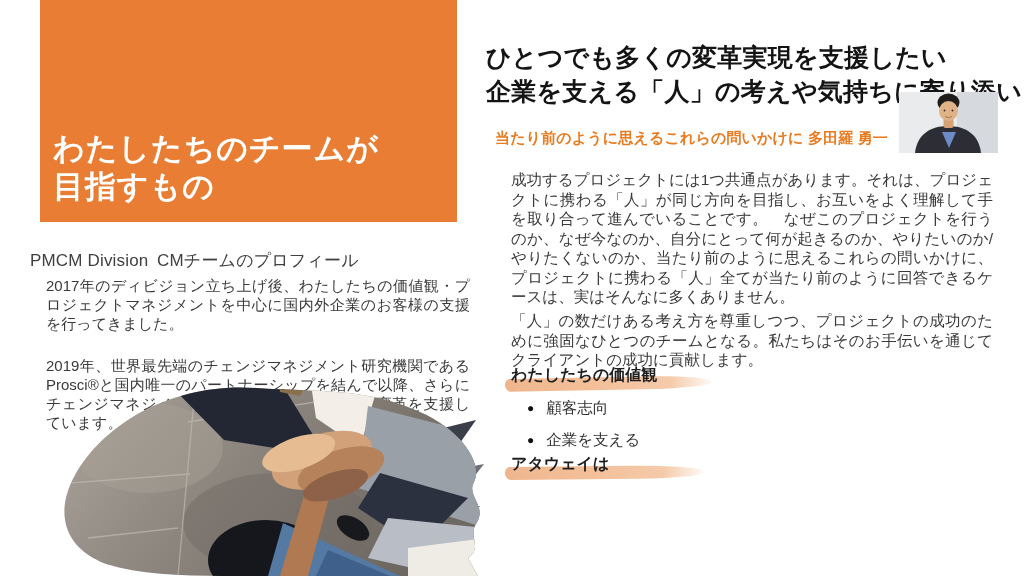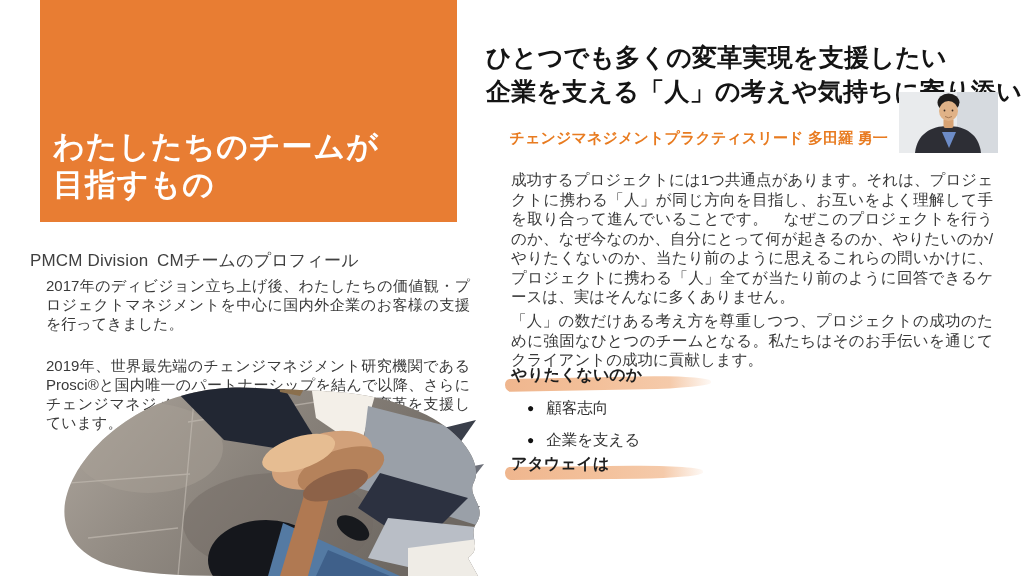--- a/index.html
+++ b/index.html
@@ -7,21 +7,21 @@
     position:relative;width:1024px;height:576px;background:#ffffff;overflow:hidden;
     font-family:"Liberation Sans","DejaVu Sans",sans-serif;color:#3a3a3a;
   }
   
   .banner{
     position:absolute;left:40px;top:0;width:417px;height:222px;background:#E87D33;
     box-sizing:border-box;display:flex;flex-direction:column;justify-content:flex-end;
     padding:0 10px 16px 13px;
   }
   .banner-line{
-    color:#ffffff;font-size:31px;font-weight:700;line-height:38px;letter-spacing:0.03em;font-family:Liberation Mono, monospace;
+    color:#ffffff;font-size:31px;font-weight:700;line-height:38px;letter-spacing:0.03em;
   }
   .profile-heading{
     position:absolute;left:30px;top:249px;font-size:17px;font-weight:400;color:#404040;
     letter-spacing:0.01em;
   }
   .left-para{
     position:absolute;left:46px;width:424px;font-size:15px;line-height:19px;color:#3a3a3a;
     text-align:justify;
   }
   .left-para.p1{top:276px;}
@@ -134,21 +134,21 @@
         </g>
       </g>
     </svg>
   </div>
 
   <div class="headline">
     <div>ひとつでも多くの変革実現を支援したい</div>
     <div>企業を支える「人」の考えや気持ちに寄り添い</div>
   </div>
 
-  <div class="lead-title">チェンジマネジメントプラクティスリード 多田羅 勇一</div>
+  <div class="lead-title">当たり前のように思えるこれらの問いかけに 多田羅 勇一</div>
 
   <div class="portrait" role="img" aria-label="多田羅 勇一の写真">
     <svg width="99" height="61" viewBox="0 0 99 61" xmlns="http://www.w3.org/2000/svg" aria-hidden="true">
       <rect width="99" height="61" fill="#e9ebed"></rect>
       <rect x="58" width="41" height="61" fill="#d6dadf"></rect>
       <path d="M16,61 C18,42 32,34 49,34 C66,34 80,42 82,61 Z" fill="#2d2e35"></path>
       <polygon points="43,40 57,40 50,56" fill="#6d8cc7"></polygon>
       <rect x="44.5" y="26" width="10" height="10" rx="2" fill="#d7a273"></rect>
       <ellipse cx="49.5" cy="10.5" rx="11" ry="9" fill="#1f1d1c"></ellipse>
       <ellipse cx="49.5" cy="19" rx="9.5" ry="10" fill="#e0b287"></ellipse>
@@ -156,21 +156,21 @@
       <circle cx="53.5" cy="18.5" r="0.9" fill="#3a2d25"></circle>
       <path d="M46,24.5 Q49.5,27 53,24.5" stroke="#9c6f4c" stroke-width="0.9" fill="none"></path>
     </svg>
   </div>
 
   <div class="rp p1">成功するプロジェクトには1つ共通点があります。それは、プロジェクトに携わる「人」が同じ方向を目指し、お互いをよく理解して手を取り合って進んでいることです。　なぜこのプロジェクトを行うのか、なぜ今なのか、自分にとって何が起きるのか、やりたいのか/やりたくないのか、当たり前のように思えるこれらの問いかけに、プロジェクトに携わる「人」全てが当たり前のように回答できるケースは、実はそんなに多くありません。</div>
   <div class="rp p2">「人」の数だけある考え方を尊重しつつ、プロジェクトの成功のために強固なひとつのチームとなる。私たちはそのお手伝いを通じてクライアントの成功に貢献します。</div>
 
   <div class="sub-heading values">
     <span class="brush"></span>
-    <span class="txt">やりたくないのか</span>
+    <span class="txt">わたしたちの価値観</span>
   </div>
 
   <div class="bullet-item v0">
     <span class="dot">●</span><span>顧客志向</span>
   </div>
   <div class="bullet-item v1">
     <span class="dot">●</span><span>企業を支える</span>
   </div>
 
   <div class="sub-heading message">

